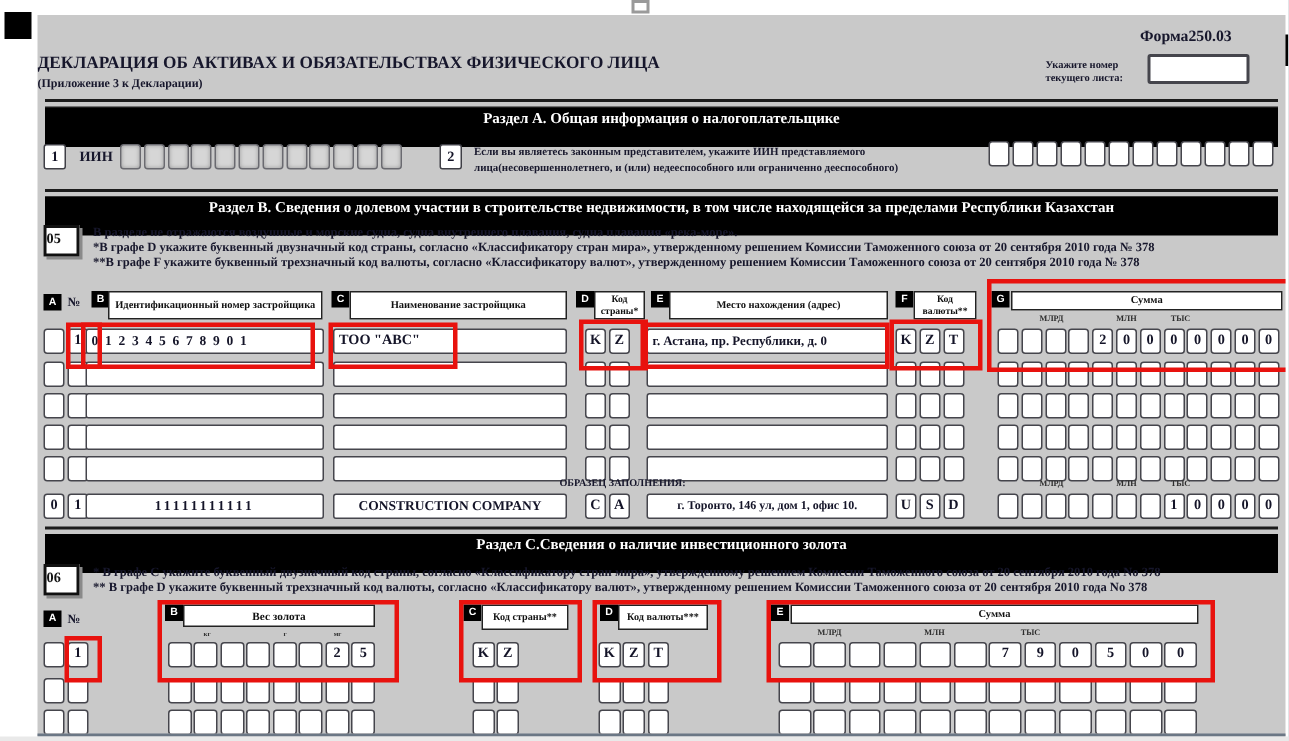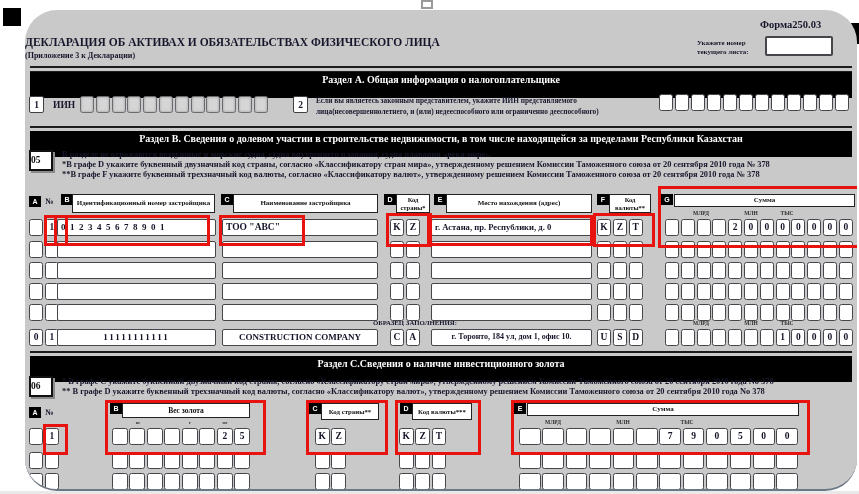--- a/index.html
+++ b/index.html
@@ -1,21 +1,21 @@
 <!DOCTYPE html>
 <html><head>
 <meta charset="utf-8">
 <style>
   html,body{margin:0;padding:0;background:#fff;}
   .screen{position:relative;width:859px;height:494px;background:#ffffff;overflow:hidden;
           font-family:"Liberation Serif",serif;outline:1px solid #aab4c4;}
   .anchor{position:absolute;background:#000;}
   .handle{position:absolute;left:421px;top:0;width:8px;height:5px;background:#fff;border:2px solid #9a9a9a;}
   .page{position:absolute;left:25px;top:10px;width:832px;height:479px;background:#c9c9c9;
-        overflow:hidden;border-bottom:2px solid #6b7785;border-radius:32px;}
+        overflow:hidden;border-bottom:2px solid #6b7785;}
   .below{position:absolute;left:0;top:491px;width:859px;height:3px;background:#e9e9e9;}
 
   .t{position:absolute;color:#17172c;white-space:nowrap;}
   .bold{font-weight:bold;}
   .center{text-align:left;}
 
   .rule2{position:absolute;left:5px;width:822px;height:3px;border-top:2.5px solid #1c1c1c;border-bottom:1px solid #1c1c1c;}
   .band{position:absolute;left:5px;width:822px;height:26px;background:#000;color:#fff;
         text-align:center;font-weight:bold;font-size:10px;line-height:16px;}
 
@@ -154,21 +154,21 @@
       </div>
 
     <div class="t bold" style="left:390px;top:309px;font-size:6.8px;transform:translateX(-50%);">ОБРАЗЕЦ ЗАПОЛНЕНИЯ:</div>
     <div class="scale" style="left:676px;top:310px;">МЛРД</div>
     <div class="scale" style="left:726px;top:310px;">МЛН</div>
     <div class="scale" style="left:762px;top:310px;">ТЫС</div>
     <div class="cbrow" style="left:4px;top:319px;--bw:14px;"><span class="cb">0</span><span class="cb">1</span></div>
     <div class="field mid" style="left:32px;top:319px;width:159px;letter-spacing:2px;">11111111111</div>
     <div class="field mid" style="left:197px;top:319px;width:156px;">CONSTRUCTION COMPANY</div>
     <div class="cbrow" style="left:365px;top:319px;--bw:14px;"><span class="cb">C</span><span class="cb">A</span></div>
-    <div class="field mid" style="left:406px;top:319px;width:161px;font-size:8px;">г. Торонто, 184 ул, дом 1, офис 10.</div>
+    <div class="field mid" style="left:406px;top:319px;width:161px;font-size:8px;">г. Торонто, 146 ул, дом 1, офис 10.</div>
     <div class="cbrow" style="left:572px;top:319px;--bw:14px;"><span class="cb">U</span><span class="cb">S</span><span class="cb">D</span></div>
     <div class="cbrow" style="left:640px;top:319px;--bw:14px;"><span class="cb"></span><span class="cb"></span><span class="cb"></span><span class="cb"></span><span class="cb"></span><span class="cb"></span><span class="cb"></span><span class="cb">1</span><span class="cb">0</span><span class="cb">0</span><span class="cb">0</span><span class="cb">0</span></div>
 
     <div class="rule2" style="top:341px;"></div>
     <div class="band" style="top:346px;">Раздел С.Сведения о наличие инвестиционного золота</div>
     <div class="codebox" style="left:4px;top:366px;">06</div>
     <div class="note" style="left:37px;top:367px;">* В графе С укажите буквенный двузначный код страны, согласно «Классификатору стран мира», утвержденному решением Комиссии Таможенного союза от 20 сентября 2010 года No 378</div>
     <div class="note" style="left:37px;top:377px;">** В графе D укажите буквенный трехзначный код валюты, согласно «Классификатору валют», утвержденному решением Комиссии Таможенного союза от 20 сентября 2010 года No 378</div>
 
     <div class="colkey" style="left:4px;top:397px;">A</div>

